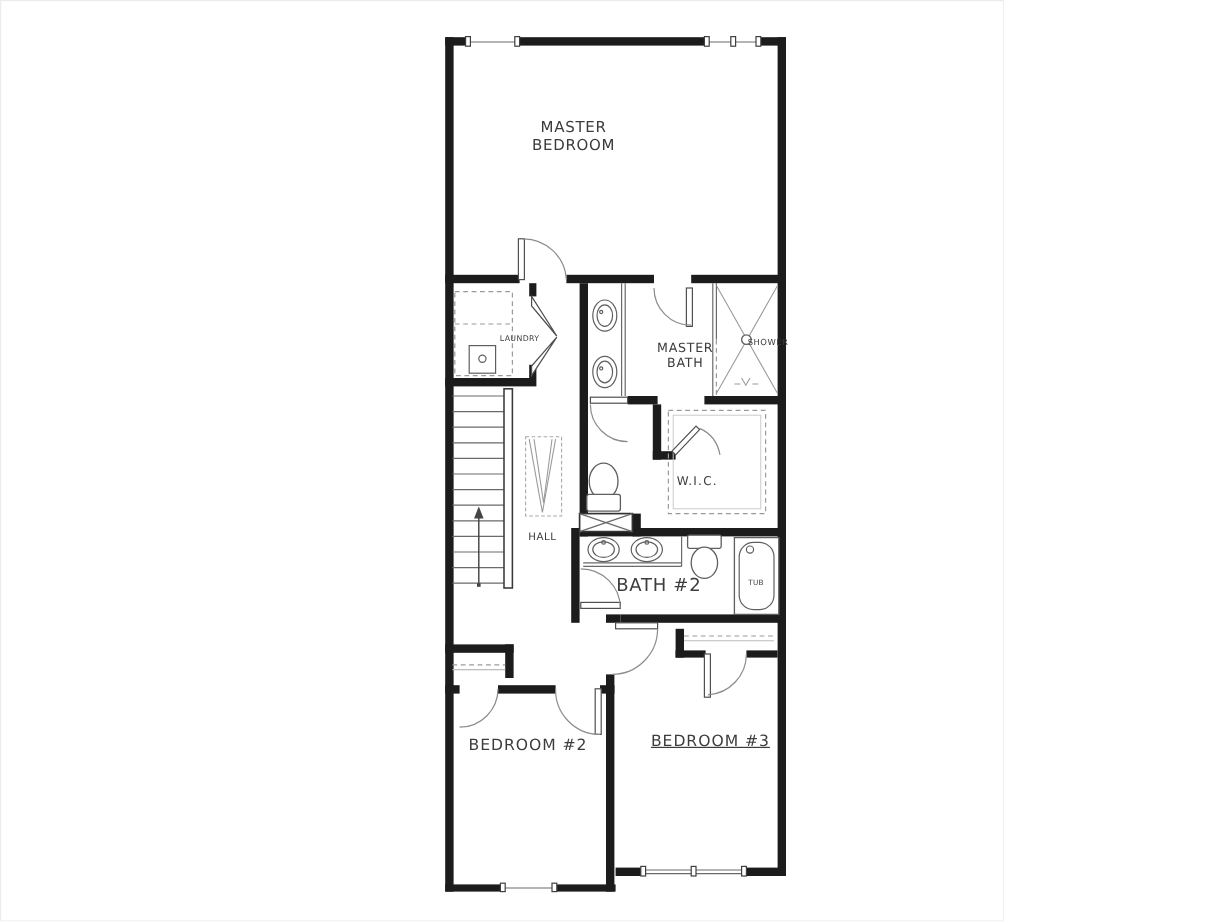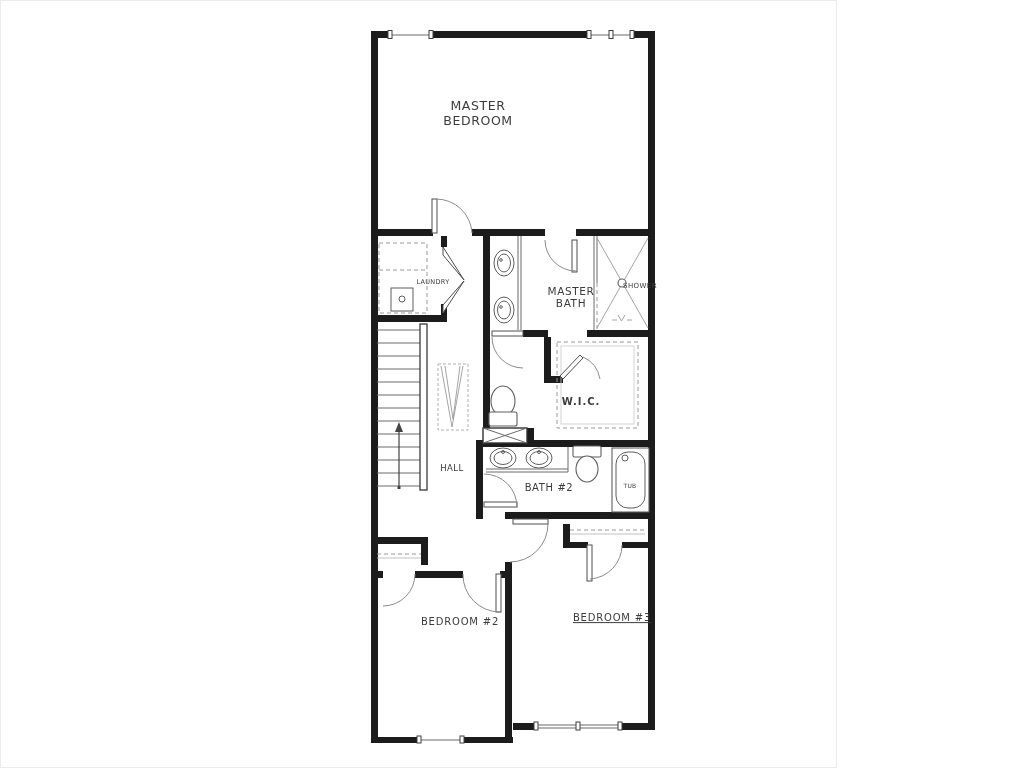--- a/index.html
+++ b/index.html
@@ -18,24 +18,24 @@
   .leaf{fill:#ffffff;stroke:#4f4f4f;stroke-width:1;}
   .fix{fill:#ffffff;stroke:#5f5f5f;stroke-width:1.1;}
   .fixn{fill:none;stroke:#5f5f5f;stroke-width:1;}
   .tick{fill:#ffffff;stroke:#3f3f3f;stroke-width:1;}
   .lbl{
     position:absolute;transform:translate(-50%,-50%);color:#3c3c3c;
     text-align:center;white-space:pre-line;line-height:1.18;letter-spacing:0.6px;
     font-family:"DejaVu Sans", sans-serif;
   }
   .lbl-room{font-size:12.5px;}
-  .lbl-bed{font-size:10px;letter-spacing:0.8px;margin-left:20px;}
-  .lbl-bath2{font-size:10px;}
+  .lbl-bed{font-size:13px;letter-spacing:0.8px;}
+  .lbl-bath2{font-size:15px;}
   .lbl-mbath{font-size:10.5px;}
-  .lbl-wic{font-size:10px;letter-spacing:1px;font-weight:bold;}
+  .lbl-wic{font-size:10px;letter-spacing:1px;}
   .lbl-hall{font-size:8.5px;letter-spacing:0.5px;}
   .lbl-shower{font-size:7px;letter-spacing:0.4px;}
   .lbl-laundry{font-size:6.5px;letter-spacing:0.3px;}
   .lbl-tub{font-size:6px;letter-spacing:0.3px;}
 </style>
 </head>
 <body>
 
 <div id="canvas">
 
@@ -237,18 +237,18 @@
   </g>
 </svg>
 
 <div class="lbl lbl-room" style="left:478px;top:114px;">MASTER
 BEDROOM</div>
 <div class="lbl lbl-laundry" style="left:433px;top:283px;">LAUNDRY</div>
 <div class="lbl lbl-mbath" style="left:571px;top:297px;">MASTER
 BATH</div>
 <div class="lbl lbl-shower" style="left:640px;top:268px;margin-top:18px;">SHOWER</div>
 <div class="lbl lbl-wic" style="left:581px;top:402px;">W.I.C.</div>
-<div class="lbl lbl-hall" style="left:452px;top:468px;">HALL</div>
+<div class="lbl lbl-hall" style="left:452px;top:448px;">HALL</div>
 <div class="lbl lbl-bath2" style="left:549px;top:488px;">BATH #2</div>
 <div class="lbl lbl-tub" style="left:630px;top:486px;">TUB</div>
 <div class="lbl lbl-bed" style="left:440px;top:622px;">BEDROOM #2</div>
 <div class="lbl lbl-bed" style="left:592px;top:618px;text-decoration:underline;">BEDROOM #3</div>
 
 </div>
 </body></html>

